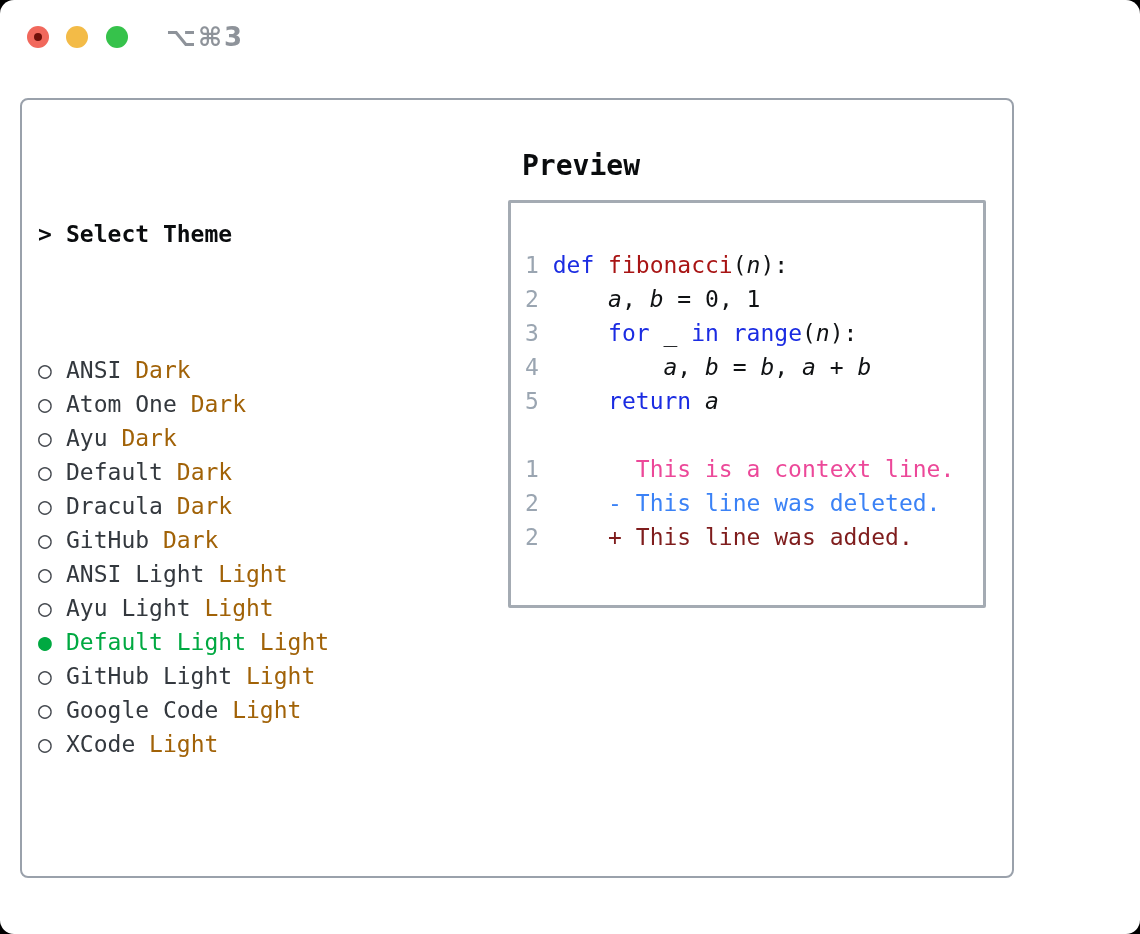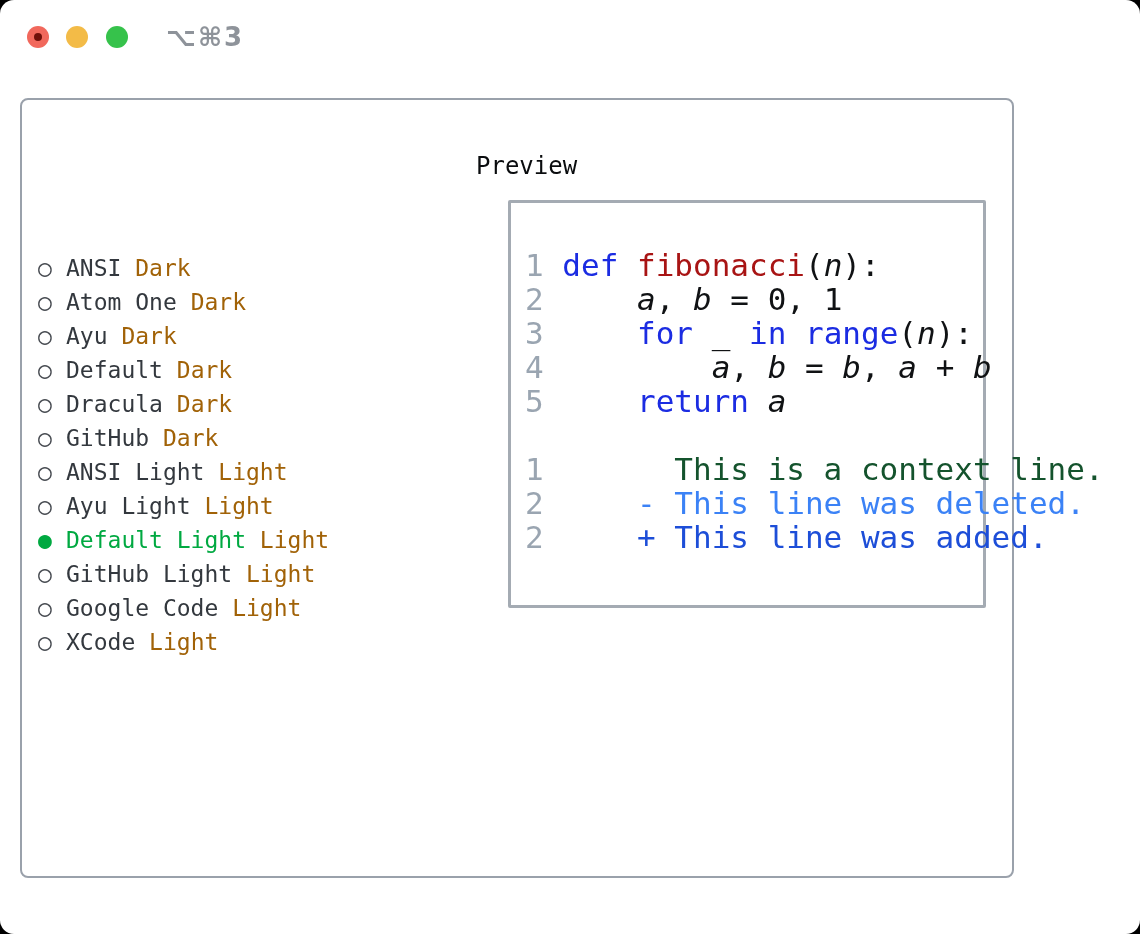--- a/index.html
+++ b/index.html
@@ -18,50 +18,51 @@
          border:2px solid #9aa1ab;border-radius:8px;background:#fff;}
   
   .leftcol{position:absolute;left:16px;top:49px;font-size:23px;line-height:34px;white-space:pre;color:#33383e;}
   .trow{height:34px;}
   .bullet{display:inline-block;width:28px;color:#4a4e54;}
   .tname{color:#33383e;}
   .tvariant{color:#a16207;}
   .selected .bullet,.selected .tname{color:#00a941;}
   .bold{font-weight:bold;color:#0a0c0e;}
   
-  .preview-label{position:absolute;left:454px;top:49px;font-size:24px;line-height:34px;
-                 font-weight:normal;color:#0a0c0e;white-space:pre;}
+  .preview-label{position:absolute;left:500px;top:49px;font-size:28px;line-height:34px;
+                 font-weight:bold;color:#0a0c0e;white-space:pre;}
   .preview-box{position:absolute;left:486px;top:100px;width:478px;height:408px;box-sizing:border-box;
                border:3px solid #a4abb3;border-radius:2px;background:#fff;}
-  .code{position:absolute;left:14px;top:45px;font-size:31px;line-height:34px;white-space:pre;color:#101214;}
+  .code{position:absolute;left:14px;top:45px;font-size:23px;line-height:34px;white-space:pre;color:#101214;}
   .crow{height:34px;}
   .lnum{color:#9aa5b1;}
   .kw{color:#1b2ce2;}
   .fn{color:#a81414;}
   .va{font-style:italic;color:#101214;}
   .pl{color:#101214;}
-  .context{color:#14532d;}
+  .context{color:#ec4899;}
   .deleted{color:#3b82f6;}
-  .added{color:#1d4ed8;}
+  .added{color:#7f1d1d;}
 </style>
 </head>
 <body>
 
 <div class="window">
 
   <div class="tl tl-red">
     <span class="tl-dot"></span>
   </div>
   <div class="tl tl-yellow"></div>
   <div class="tl tl-green"></div>
   <div class="window-title">⌥⌘3</div>
 
   <div class="panel">
 
     <div class="leftcol">
+      <div class="trow"><span class="bullet bold">&gt;</span><span class="bold">Select Theme</span></div>
 
       <div><div class="trow"><span class="bullet">○</span><span class="tname">ANSI</span><span class="tvariant"> Dark</span></div><div class="trow"><span class="bullet">○</span><span class="tname">Atom One</span><span class="tvariant"> Dark</span></div><div class="trow"><span class="bullet">○</span><span class="tname">Ayu</span><span class="tvariant"> Dark</span></div><div class="trow"><span class="bullet">○</span><span class="tname">Default</span><span class="tvariant"> Dark</span></div><div class="trow"><span class="bullet">○</span><span class="tname">Dracula</span><span class="tvariant"> Dark</span></div><div class="trow"><span class="bullet">○</span><span class="tname">GitHub</span><span class="tvariant"> Dark</span></div><div class="trow"><span class="bullet">○</span><span class="tname">ANSI Light</span><span class="tvariant"> Light</span></div><div class="trow"><span class="bullet">○</span><span class="tname">Ayu Light</span><span class="tvariant"> Light</span></div><div class="trow selected"><span class="bullet">●</span><span class="tname">Default Light</span><span class="tvariant"> Light</span></div><div class="trow"><span class="bullet">○</span><span class="tname">GitHub Light</span><span class="tvariant"> Light</span></div><div class="trow"><span class="bullet">○</span><span class="tname">Google Code</span><span class="tvariant"> Light</span></div><div class="trow"><span class="bullet">○</span><span class="tname">XCode</span><span class="tvariant"> Light</span></div></div>
 
       <div class="trow"></div>
 
       
 
       
 
       

